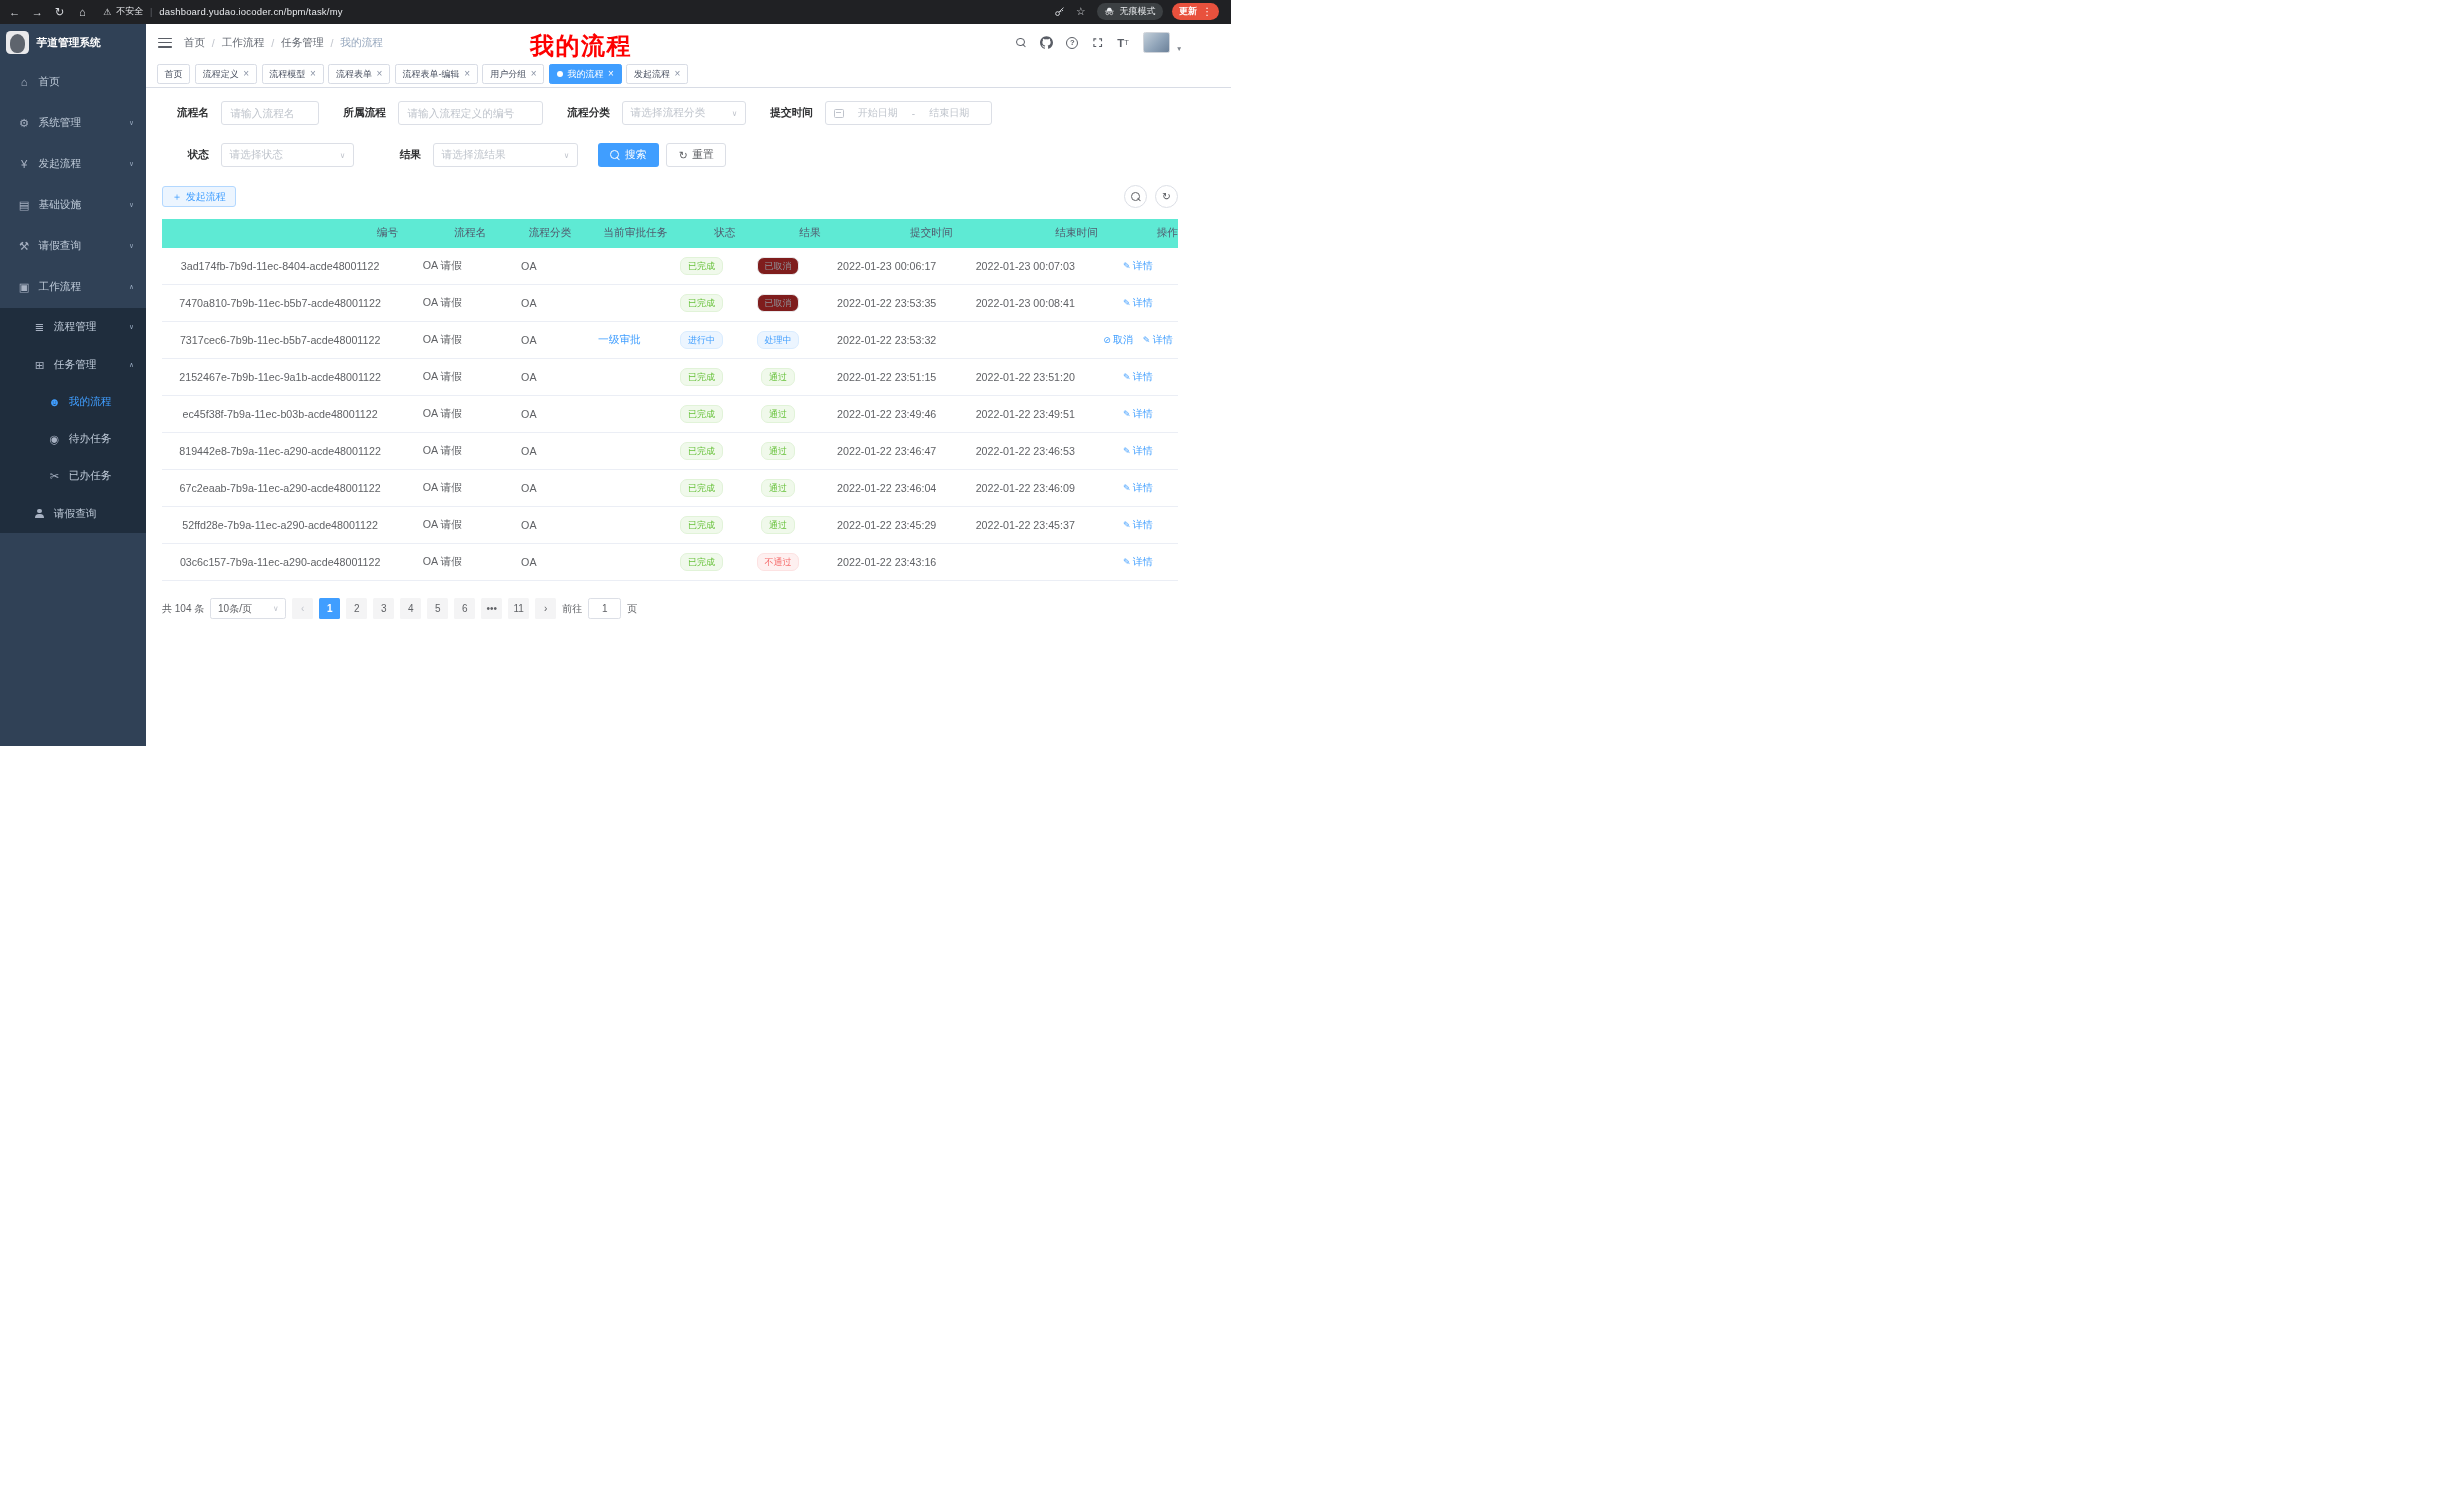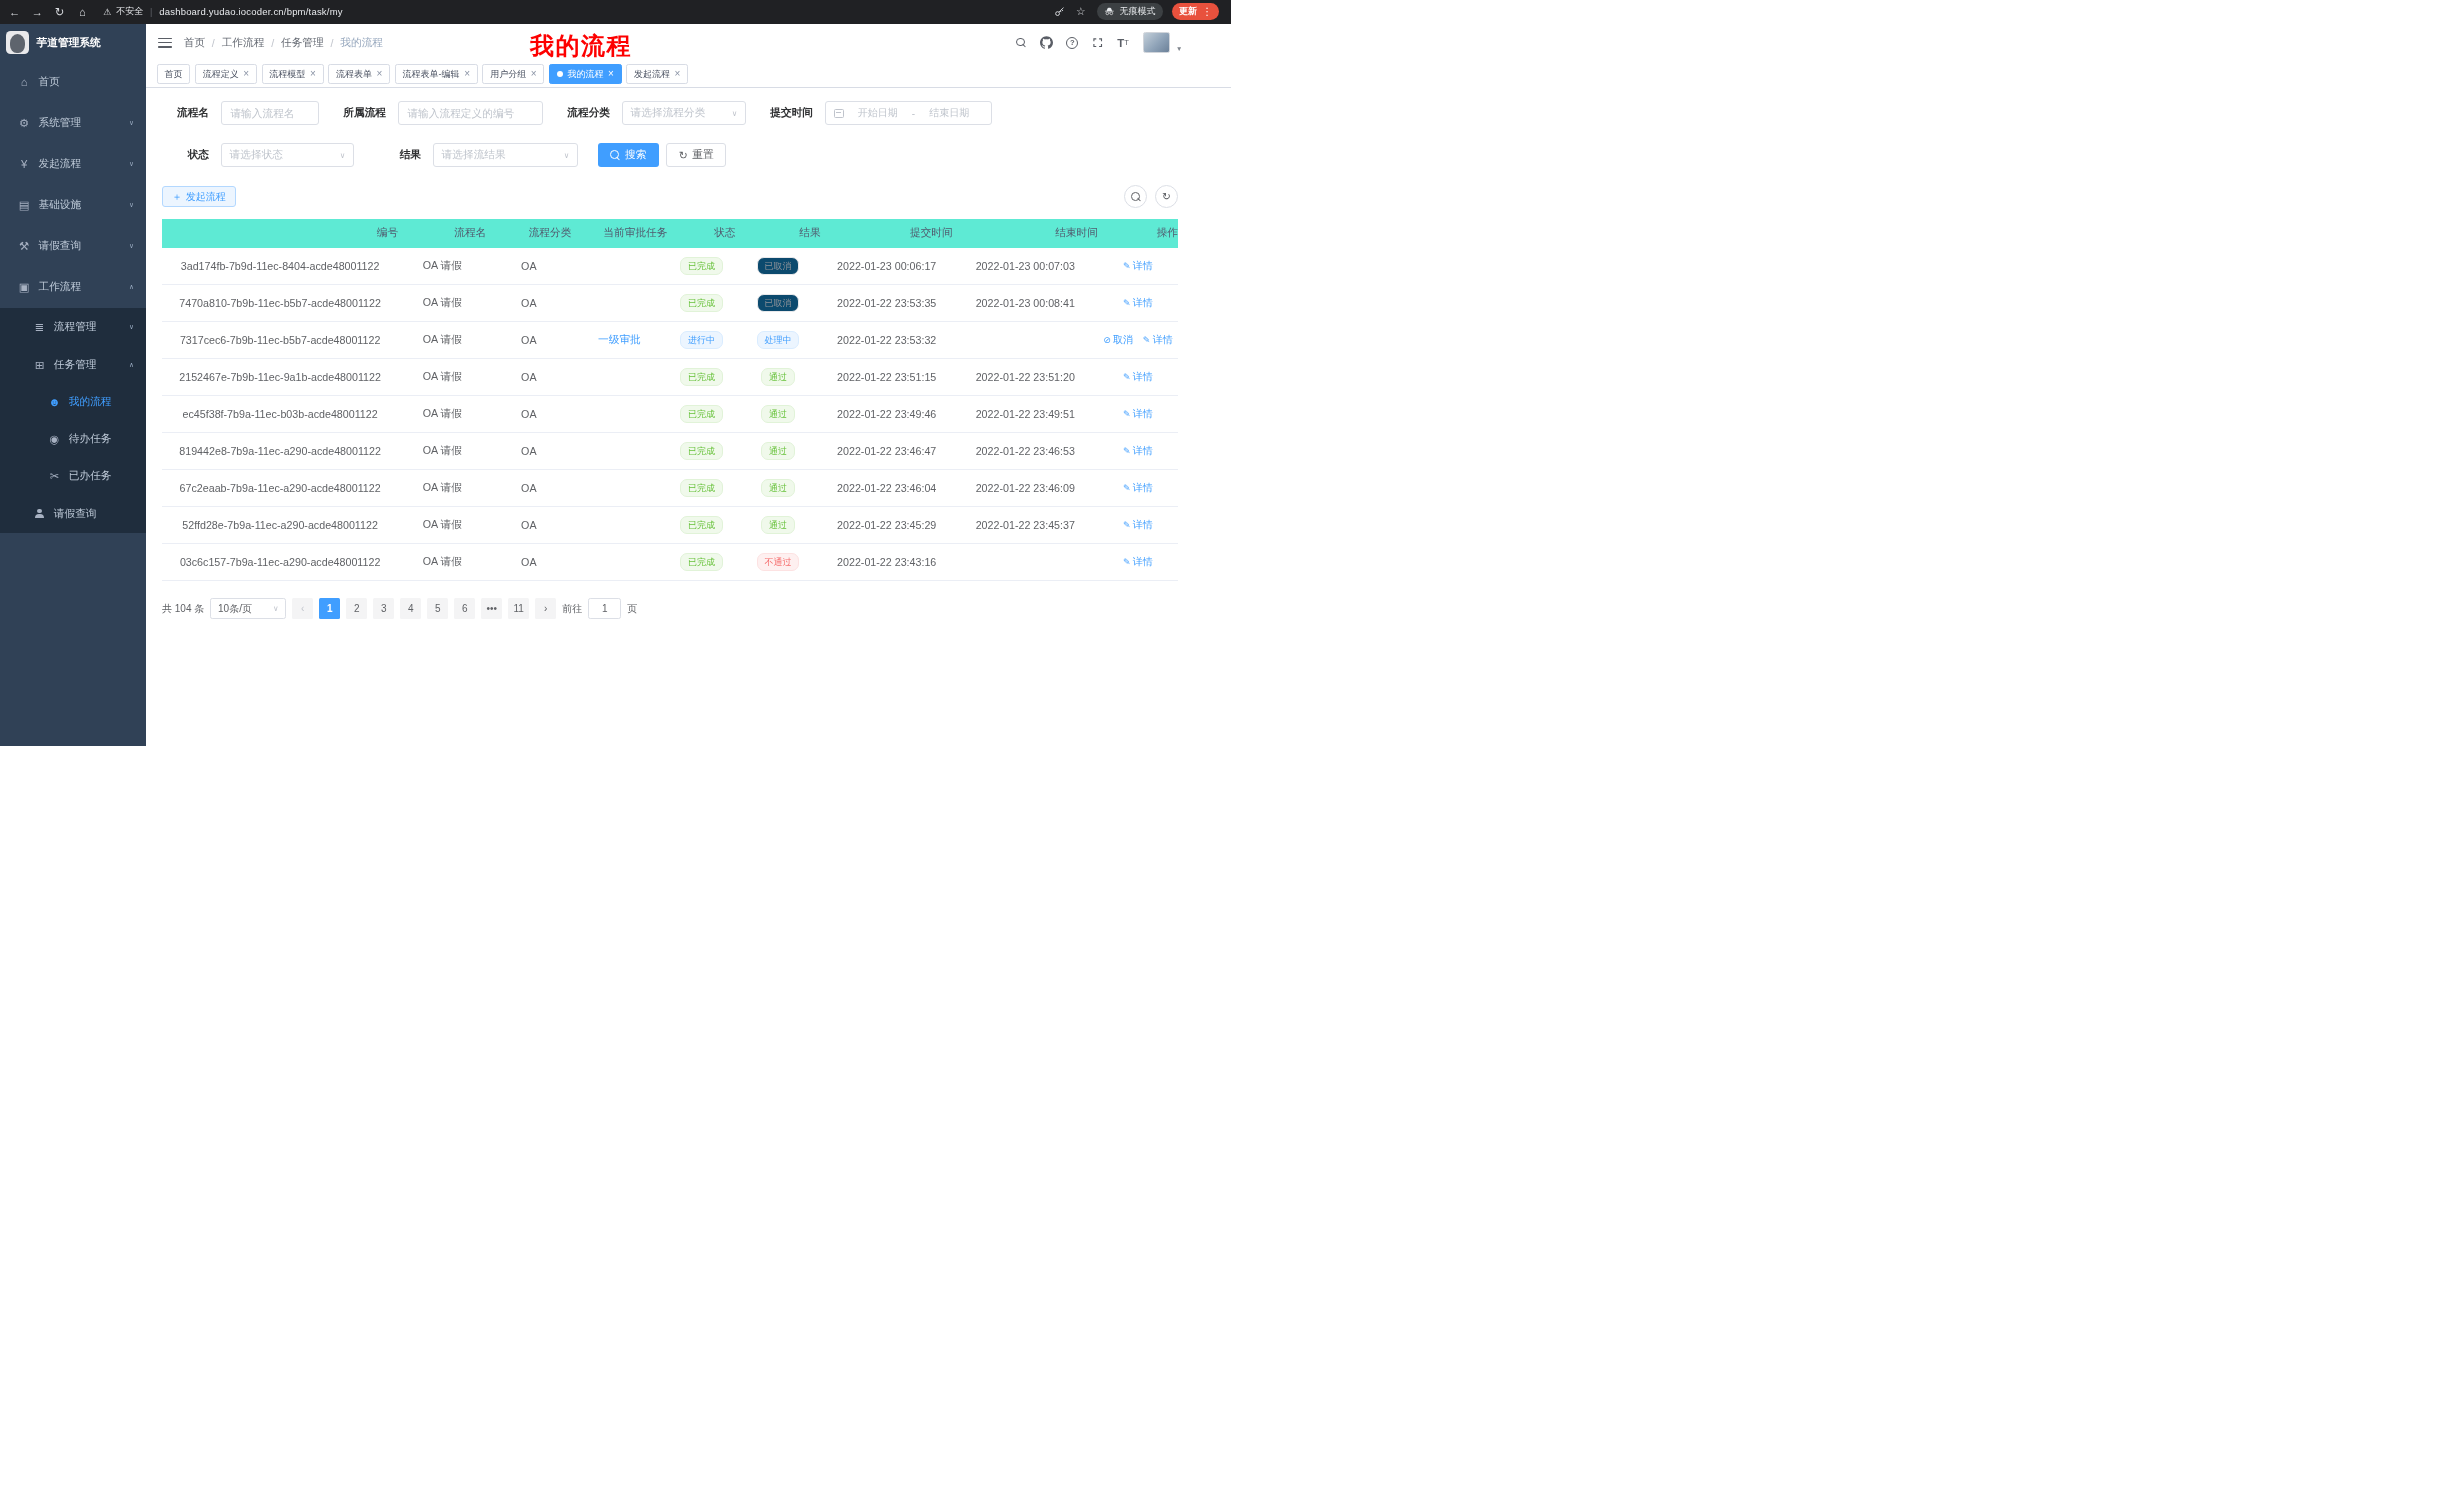--- a/index.html
+++ b/index.html
@@ -77,21 +77,21 @@
 .toolrow{display:flex;align-items:center;margin-bottom:10.7px}
 .btn-plain{height:21px;background:#ecf5ff;border:0.8px solid #b3d8ff;color:#409eff;font-size:10px;border-radius:3px;display:inline-flex;align-items:center;gap:3.8px;padding:0 9px;cursor:pointer}
 .tool-right{margin-left:auto;display:flex;gap:7.6px}
 .circ{width:23px;height:23px;border-radius:50%;border:0.8px solid #dcdfe6;display:flex;align-items:center;justify-content:center;color:#606266;font-size:10.7px;cursor:pointer;background:#fff}
 
 .tbl{width:100%;border-collapse:collapse;table-layout:fixed;font-size:10.7px}
 .tbl th{height:29px;background:#5eead4;color:#515a6e;font-weight:400;text-align:right}
 .tbl td{height:37px;border-bottom:0.8px solid #ebeef5;color:#606266;text-align:center;overflow:hidden;white-space:nowrap}
 .tag{display:inline-block;height:18px;line-height:16.7px;padding:0 6.8px;font-size:9px;border-radius:7px;border:0.8px solid}
 .tag-success{color:#67c23a;background:#f0f9eb;border-color:#e1f3d8}
-.tag-info{color:#909399;background:#0c4a6e;border-color:#e9e9eb}
+.tag-info{color:#909399;background:#7f1d1d;border-color:#e9e9eb}
 .tag-primary{color:#409eff;background:#ecf5ff;border-color:#d9ecff}
 .tag-danger{color:#f56c6c;background:#fef0f0;border-color:#fde2e2}
 .link{color:#409eff;cursor:pointer}
 .op{color:#409eff;font-size:10px;display:inline-flex;align-items:center;gap:2.3px;cursor:pointer}
 .op+.op{margin-left:6.8px}
 .op .ic{font-size:9px}
 
 .pager{display:flex;align-items:center;justify-content:flex-start;margin-top:16.7px;gap:6px;font-size:10px;color:#606266}
 .pg{min-width:21px;height:21px;border-radius:1.5px;background:#f4f4f5;display:flex;align-items:center;justify-content:center;padding:0 3px;cursor:pointer;font-size:10px;color:#606266}
 .pg.on{background:#409eff;color:#fff;font-weight:700}

